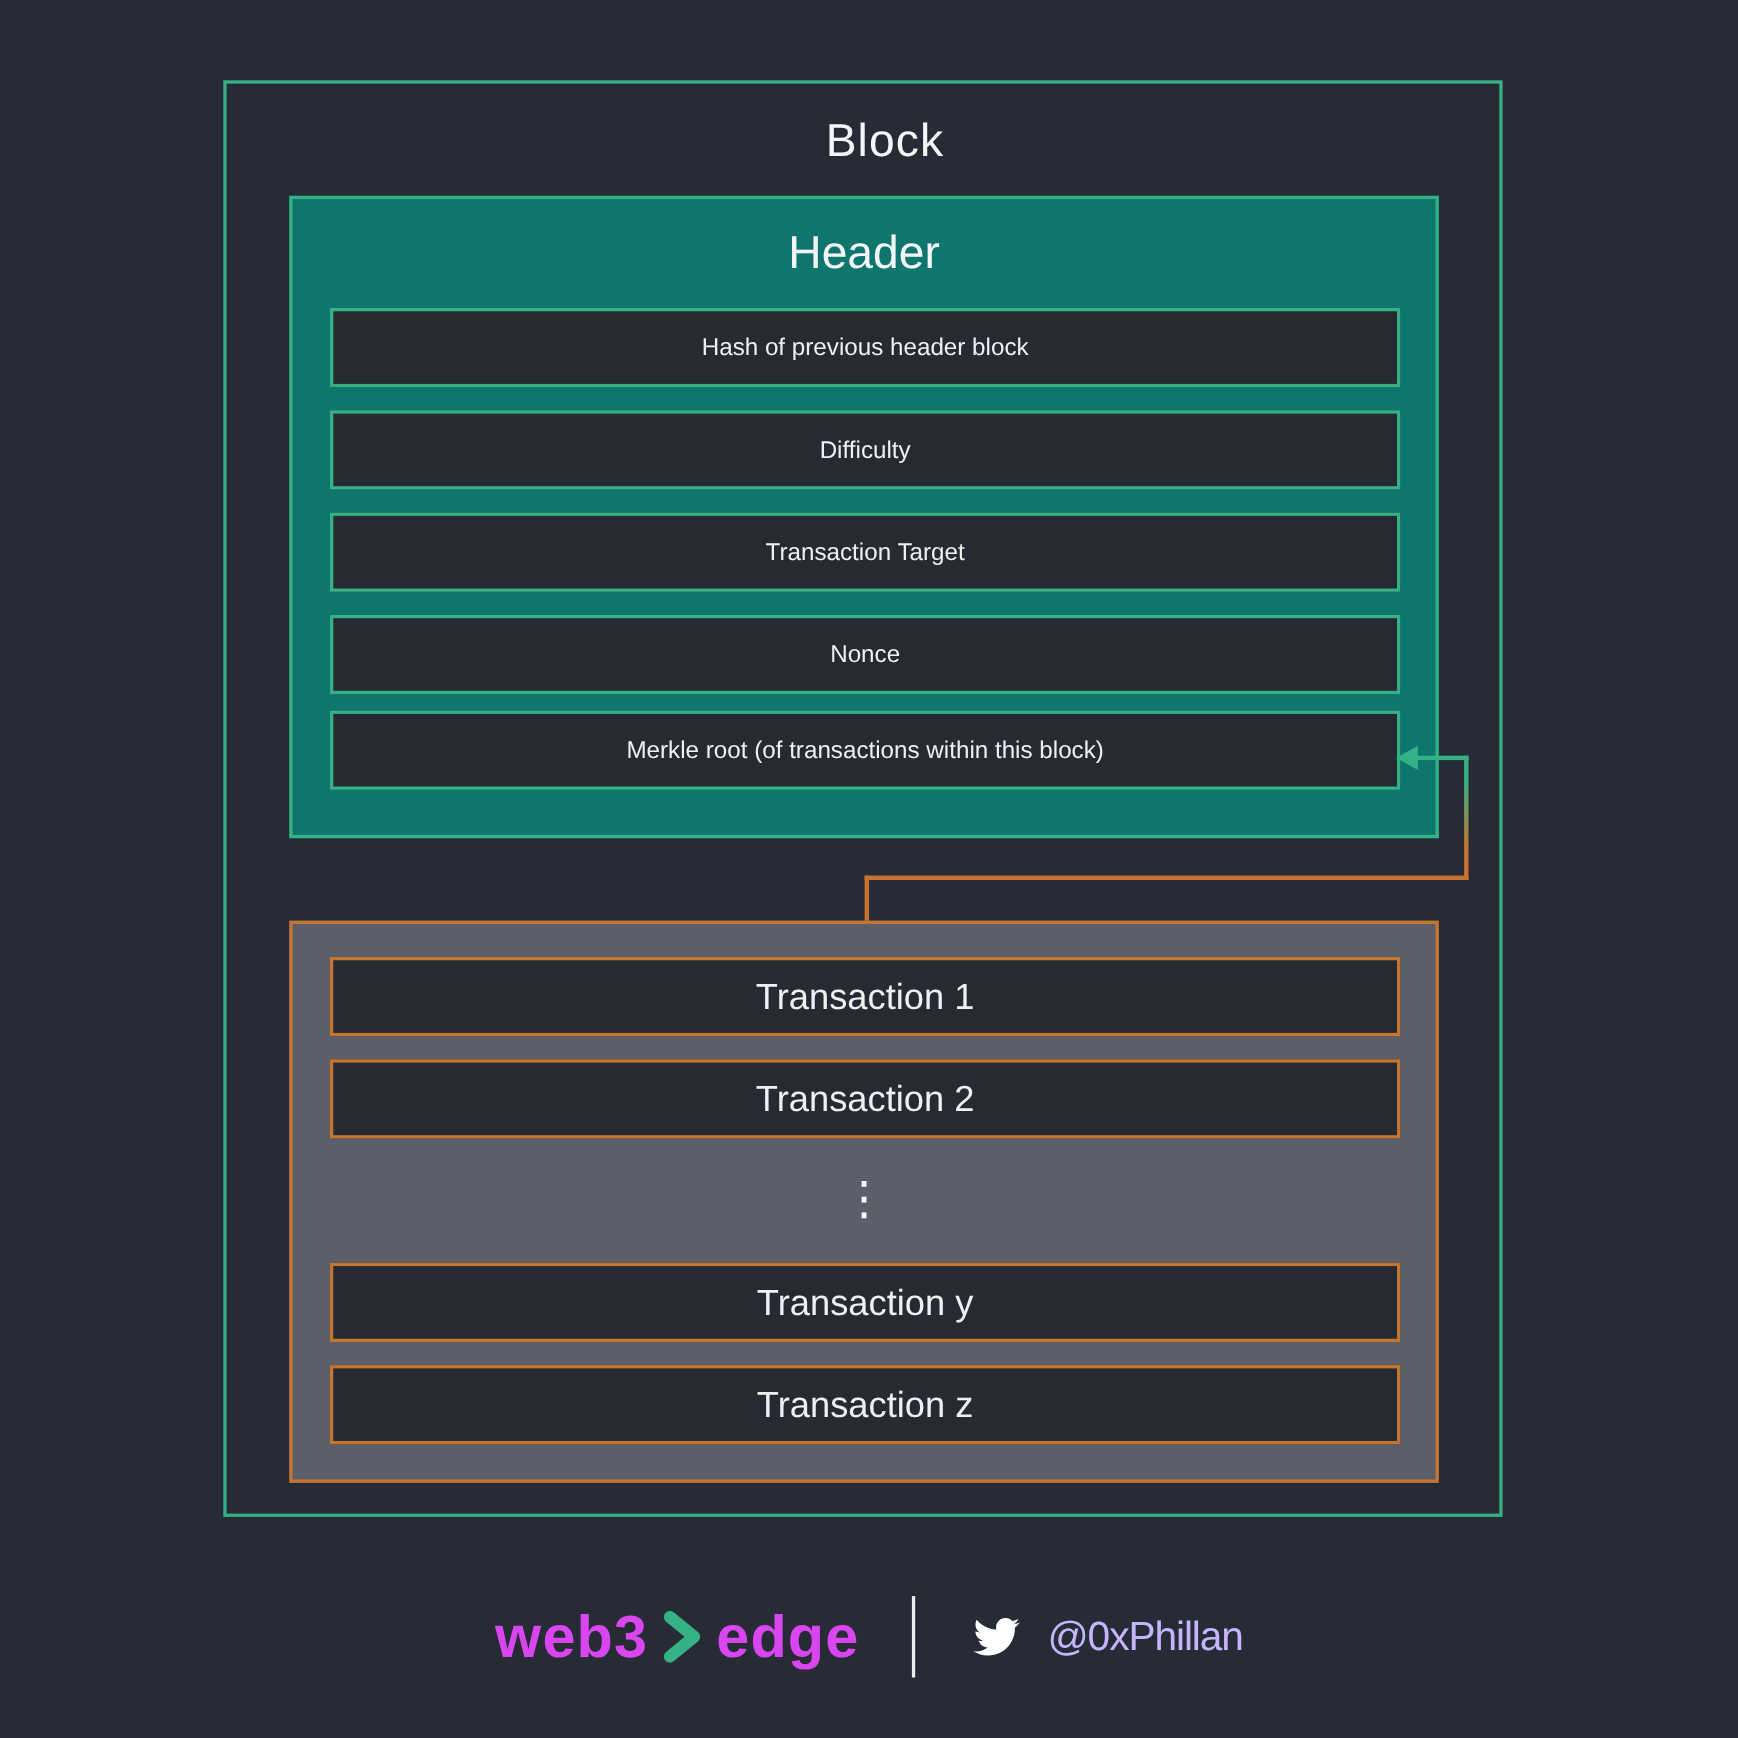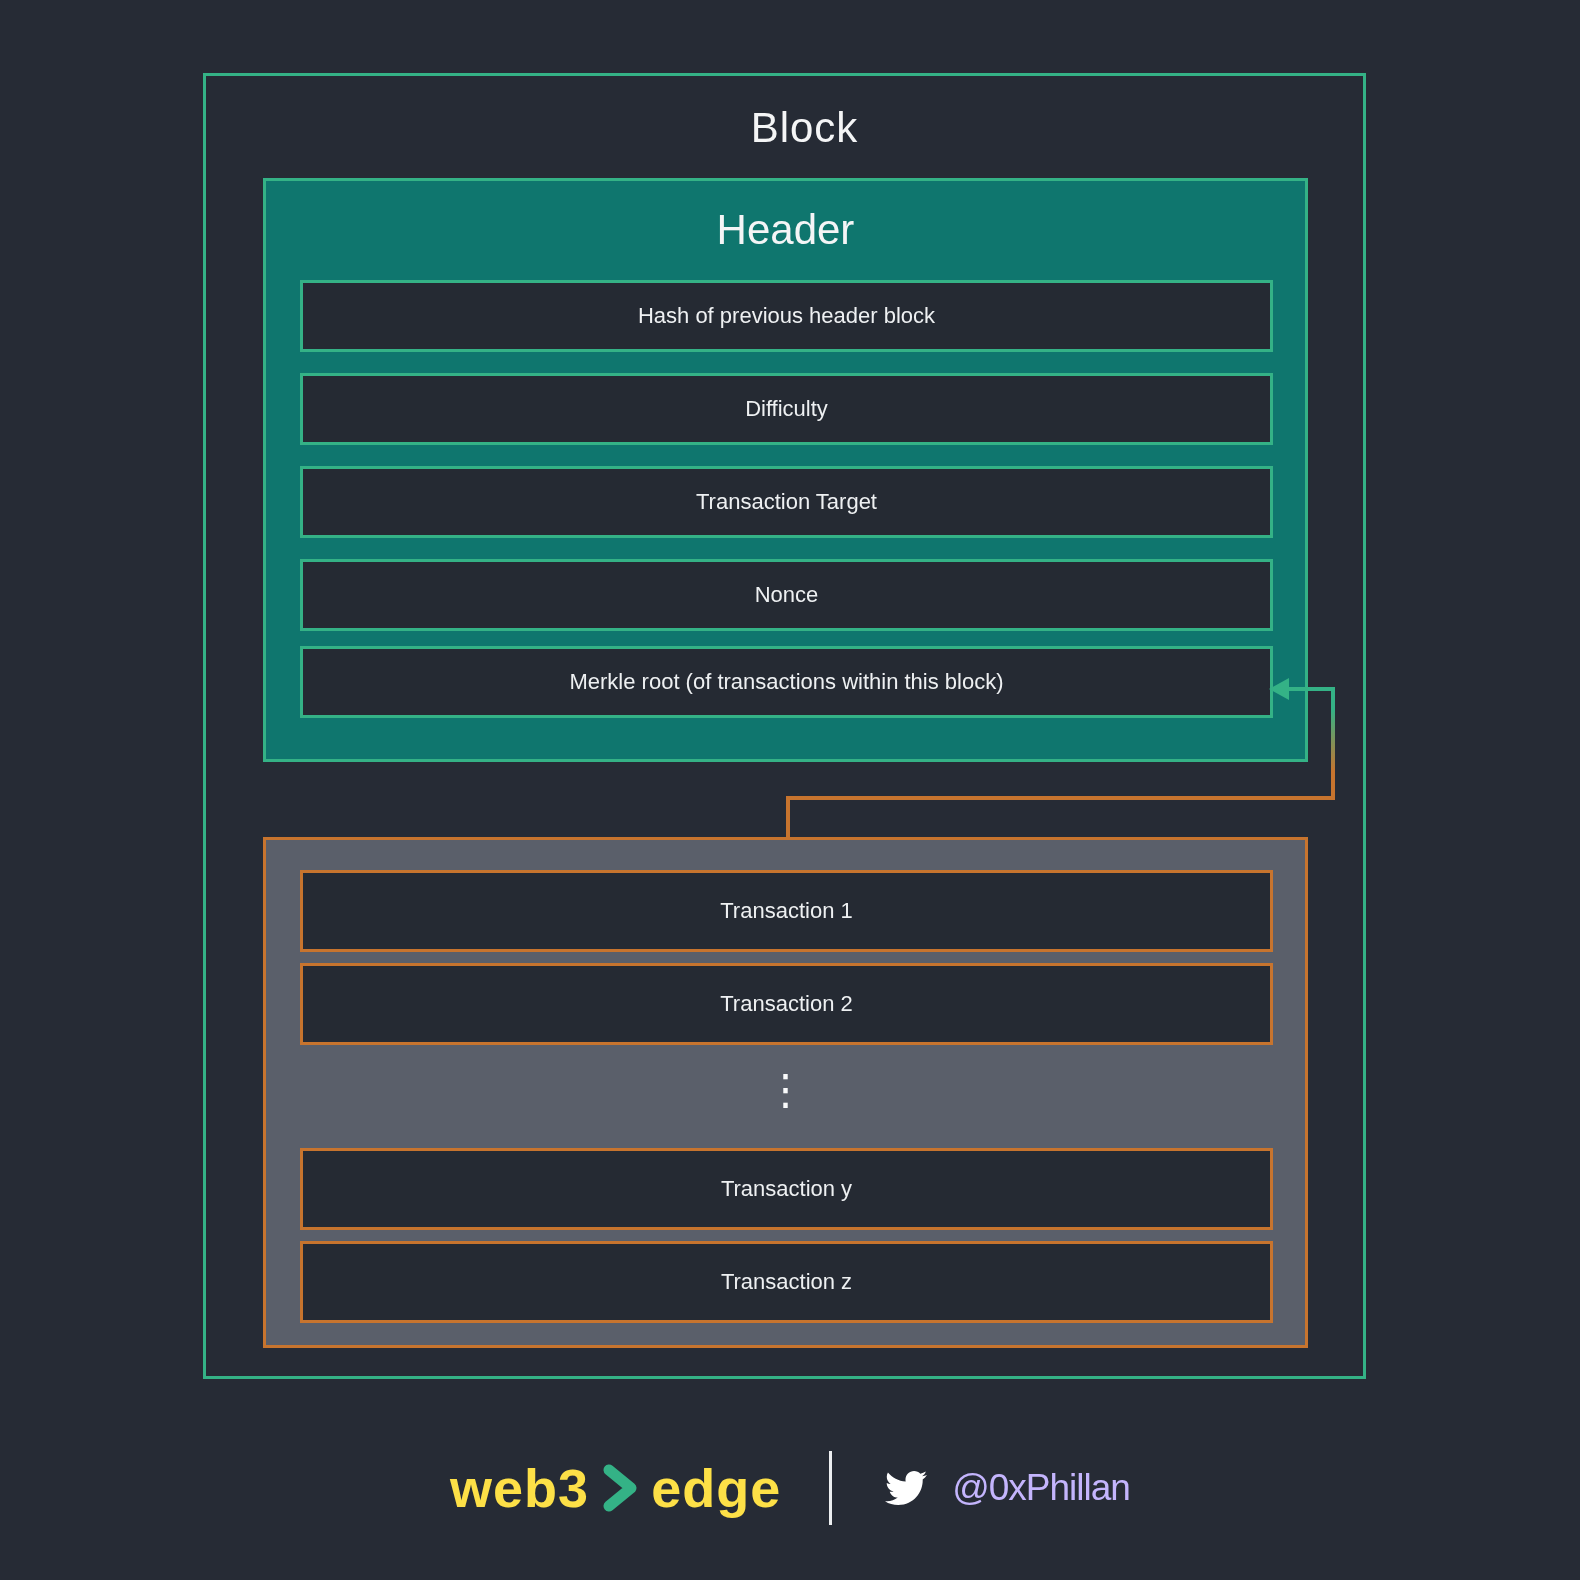--- a/index.html
+++ b/index.html
@@ -61,40 +61,40 @@
   }
   
   .tx-box{
     position:absolute;
     left:263px;top:837px;width:1045px;height:511px;
     background:#5a5f6a;
     border:3px solid #c7742e;
     box-sizing:border-box;
   }
   .tx{
-    position:absolute;left:34px;width:973px;height:82px;
+    position:absolute;left:34px;width:973px;height:72px;
     background:#252a33;
     border:3px solid #c7742e;
     box-sizing:border-box;
     display:flex;align-items:center;justify-content:center;
-    font-size:22px;color:#eef0f2;
+    font-size:33px;color:#eef0f2;
   }
   .tx-0{top:30px}.tx-1{top:123px}.tx-2{top:308px}.tx-3{top:401px}
   .tx-ellipsis{
     position:absolute;left:0;top:222px;width:100%;
     text-align:center;font-size:42px;line-height:56px;
     color:#fafbfc;font-family:"DejaVu Sans",sans-serif;
   }
   
   .footer{
     position:absolute;left:0;top:1430px;width:100%;height:116px;
     display:flex;align-items:center;justify-content:center;
   }
   .brand{display:flex;align-items:center;}
-  .brand-word{font-size:54px;font-weight:700;letter-spacing:1px;color:#fde047;}
+  .brand-word{font-size:54px;font-weight:700;letter-spacing:1px;color:#d946ef;}
   .brand-chevron{margin:0 14px;display:flex;align-items:center;}
   .footer-divider{width:3px;height:74px;background:#eceef0;margin:0 48px;}
   .tw-wrap{display:flex;align-items:center;}
   .tw-icon{width:52px;height:42px;margin-right:20px;display:flex;align-items:center;}
   .tw-handle{
     font-family:Liberation Sans, sans-serif;
     font-size:37px;letter-spacing:-1px;color:#c4b5fd;
   }
 </style>
 </head>

